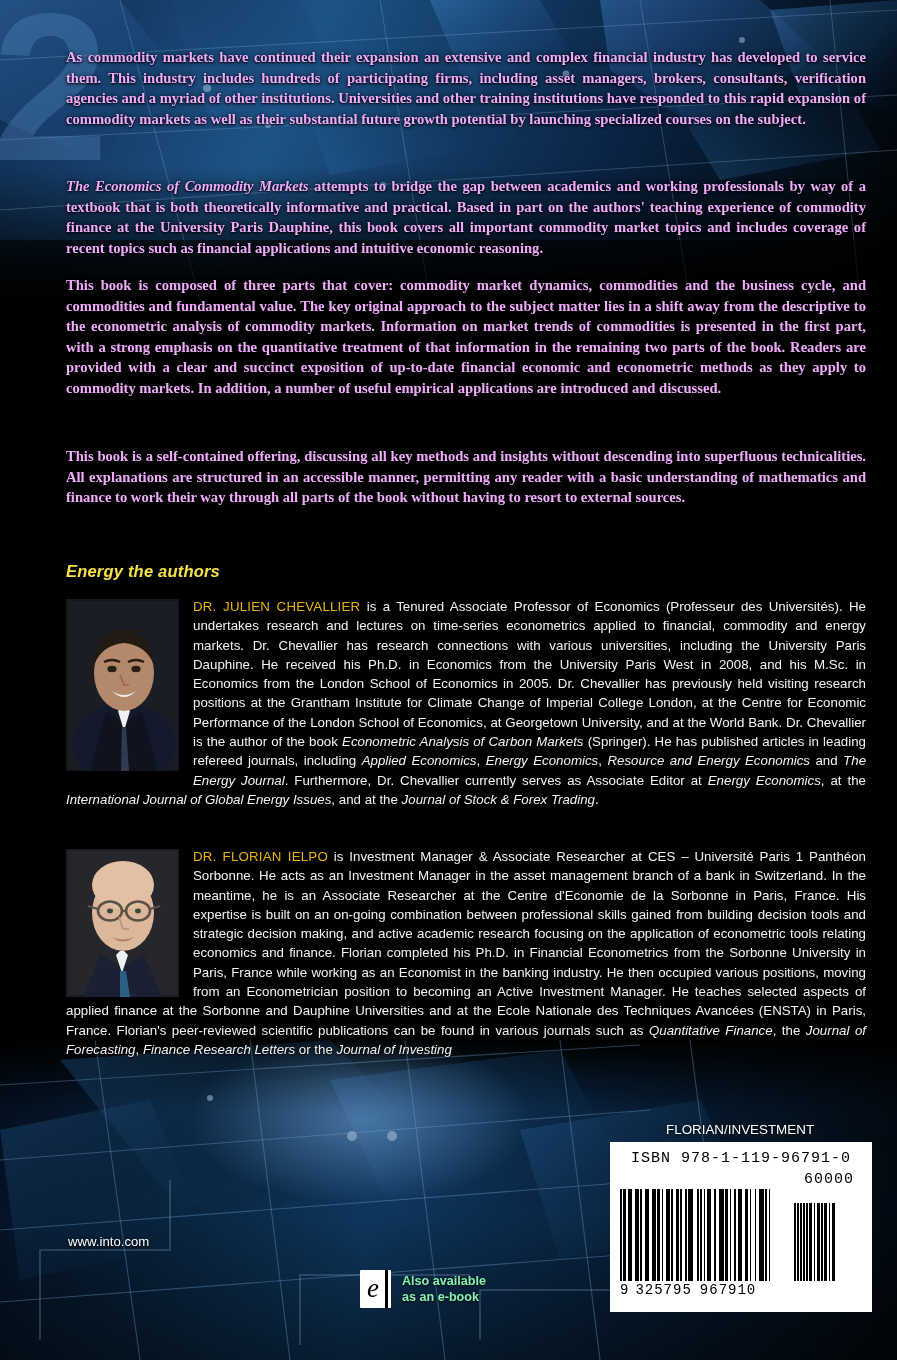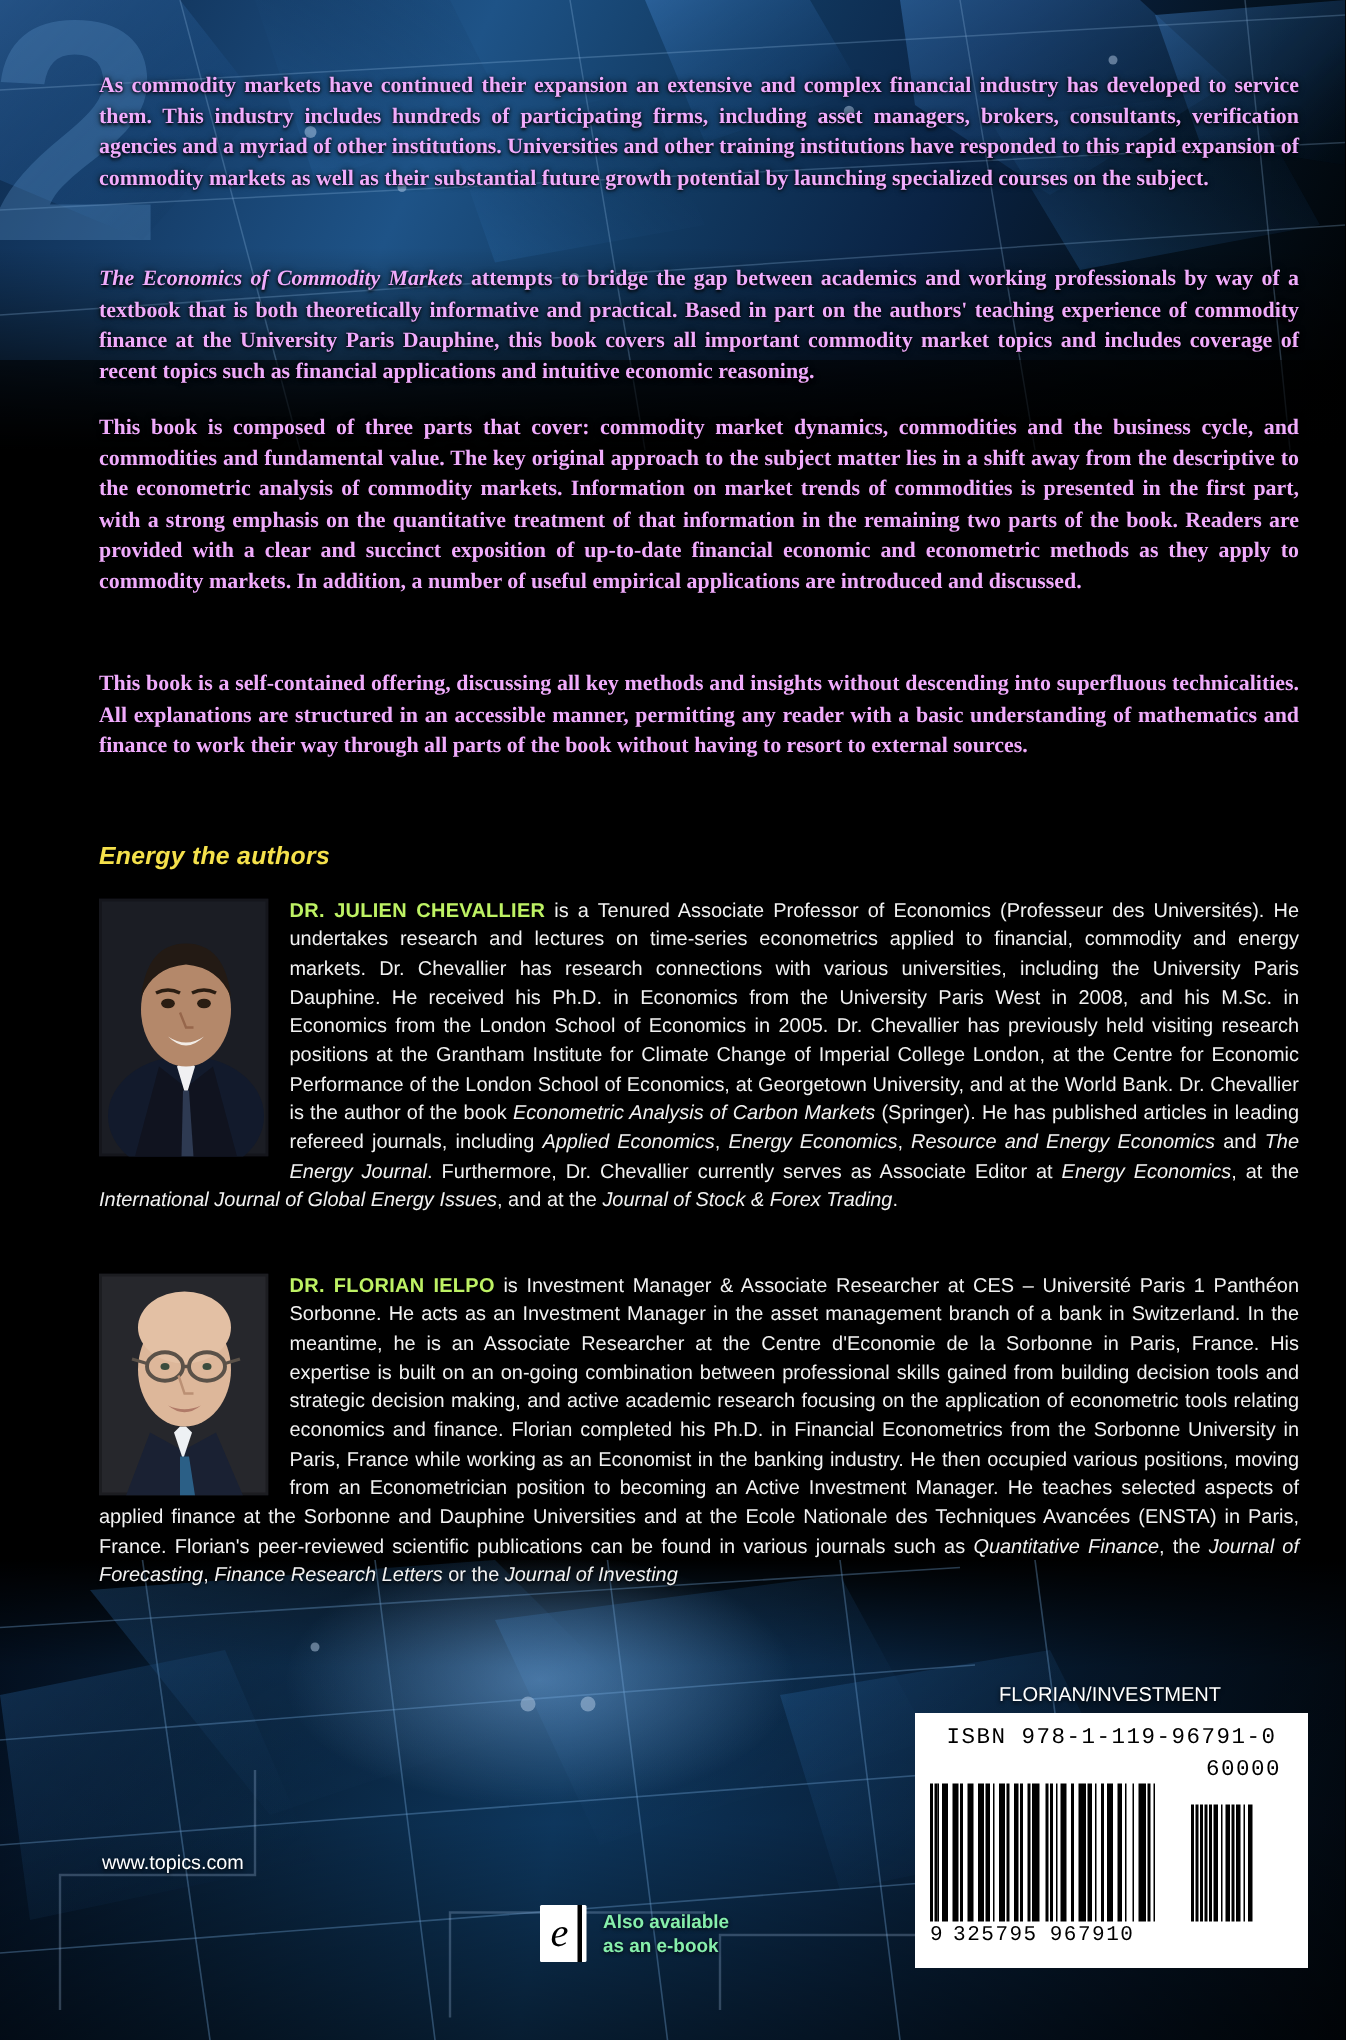--- a/index.html
+++ b/index.html
@@ -91,22 +91,22 @@
 
   .bio {
     color:#f2f2f2;
     font-size:13.3px;
     line-height:19.3px;
     text-align:justify;
     font-family:"Liberation Sans", sans-serif;
     text-shadow:0 1px 2px rgba(0,0,0,.9);
   }
   .bio .name {
-    color:#bef264;
-    font-weight:bold;
+    color:#eab308;
+    font-weight:normal;
     letter-spacing:.2px;
   }
   .bio em { font-style:italic; }
 
   
   .credit {
     position:absolute; left:68px; top:1131px;
     color:#ffffff;
     font-size:13.6px;
     font-weight:bold;
@@ -341,21 +341,21 @@
         <ellipse cx="44" cy="62" rx="3" ry="2.4" fill="#3b4c3d"></ellipse>
         <ellipse cx="72" cy="62" rx="3" ry="2.4" fill="#3b4c3d"></ellipse>
         <path d="M46 88 Q57 93 68 88 Q57 97 46 88 Z" fill="#b07a68"></path>
         <path d="M53 68 L57 80 L63 80" stroke="#bb9074" stroke-width="1.6" fill="none"></path>
       </svg>
       <div class="bio"><span class="name">DR. FLORIAN IELPO</span><span> is Investment Manager &amp; Associate Researcher at CES – Université Paris 1 Panthéon Sorbonne. He acts as an Investment Manager in the asset management branch of a bank in Switzerland. In the meantime, he is an Associate Researcher at the Centre d'Economie de la Sorbonne in Paris, France. His expertise is built on an on-going combination between professional skills gained from building decision tools and strategic decision making, and active academic research focusing on the application of econometric tools relating economics and finance. Florian completed his Ph.D. in Financial Econometrics from the Sorbonne University in Paris, France while working as an Economist in the banking industry. He then occupied various positions, moving from an Econometrician position to becoming an Active Investment Manager. He teaches selected aspects of applied finance at the Sorbonne and Dauphine Universities and at the Ecole Nationale des Techniques Avancées (ENSTA) in Paris, France. Florian's peer-reviewed scientific publications can be found in various journals such as </span><em>Quantitative Finance</em><span>, the </span><em>Journal of Forecasting</em><span>, </span><em>Finance Research Letters</em><span> or the </span><em>Journal of Investing</em></div>
     </div>
 
 
 
-    <div class="wiley-url">www.topics.com</div>
+    <div class="wiley-url">www.into.com</div>
 
     <div class="ebook">
       <div class="ebook-icon">
           <span>e</span>
         </div>
       <div class="ebook-text">
         <div>Also available</div>
         <div>as an e-book</div>
       </div>
     </div>

